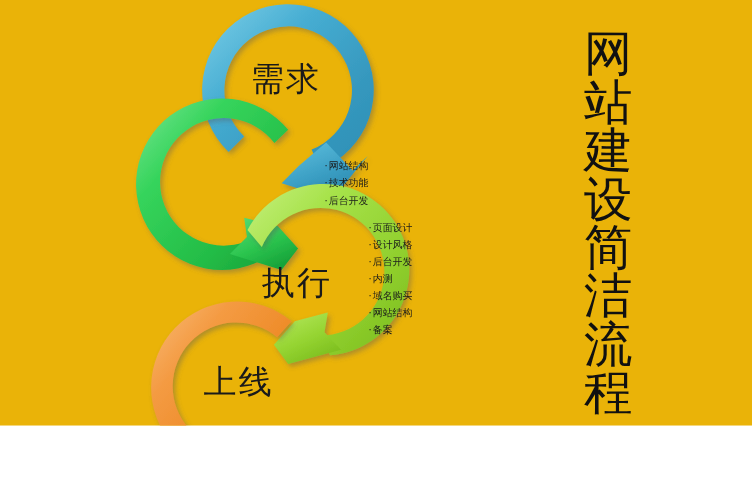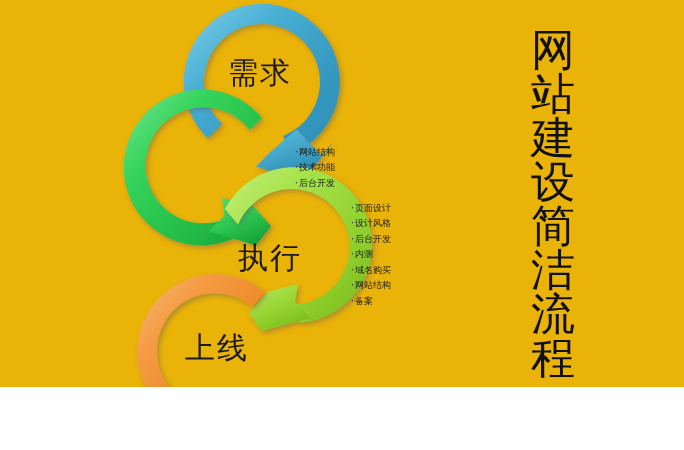--- a/index.html
+++ b/index.html
@@ -59,21 +59,21 @@
     font-size: 9px;
     color: #1a1a1a;
     line-height: 1.72;
     white-space: nowrap;
   }
   .note-item .bullet-dot {
     display: inline-block;
     margin-right: 1px;
   }
   .notes-plan { left: 295px; top: 145px; text-align: right; }
-  .notes-exec { left: 335px; top: 201px; margin-left: 16px; }
+  .notes-exec { left: 335px; top: 201px; }
 
   
   #title-vertical {
     position: absolute;
     right: 98px;
     top: 28px;
     width: 66px;
     height: 350px;
     display: flex;
     flex-direction: column;

